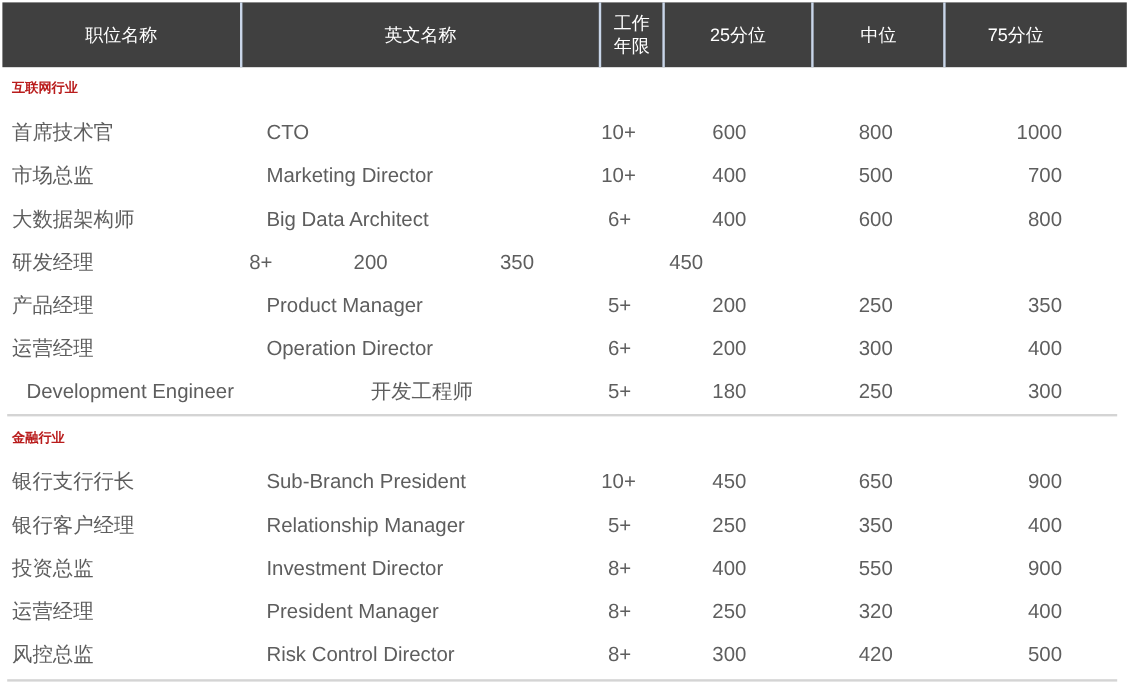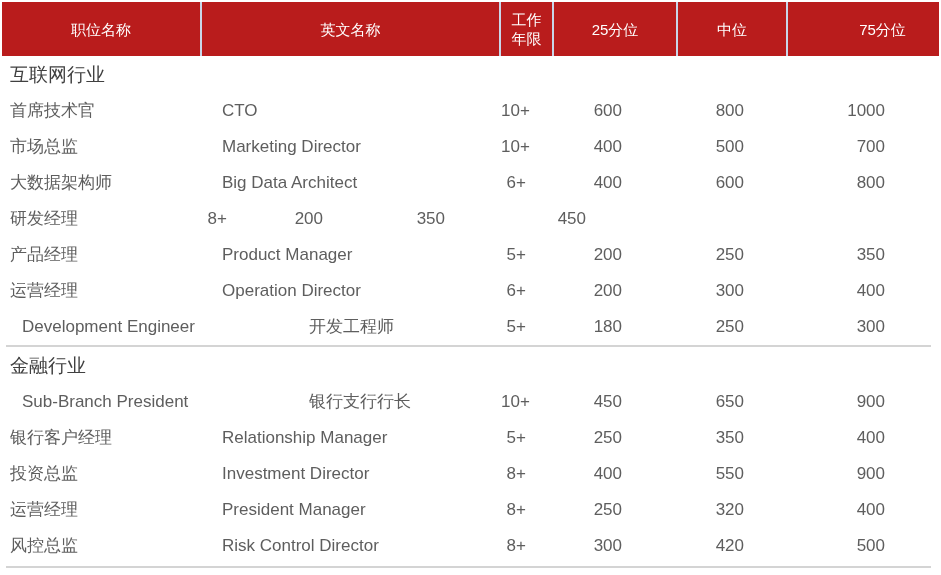--- a/index.html
+++ b/index.html
@@ -7,37 +7,37 @@
     width:941px;height:575px;overflow:hidden;
     font-family:"Liberation Sans","DejaVu Sans",sans-serif;
   }
   .page{
     position:relative;width:941px;height:575px;
     box-sizing:border-box;padding:2px 0 0 2px;background:#ffffff;
   }
   
   .thead{
     display:flex;height:54px;width:937px;
-    background:#b91c1c;
+    background:#404040;
   }
   .h-cell{
     box-sizing:border-box;flex:none;
     display:flex;flex-direction:column;align-items:center;justify-content:center;
     color:#ffffff;font-size:15px;line-height:19px;text-align:center;
     border-right:2px solid #C9D6E9;
   }
-  .h-cell:last-child{border-right:none;margin-left:36px;}
+  .h-cell:last-child{border-right:none;}
   
   .c0{width:200px}.c1{width:299px}.c2{width:53px}
   .c3{width:124px}.c4{width:110px}.c5{width:117px}
   
   .tbody{width:937px;}
   .section-title{
     height:37px;line-height:37px;padding-left:8px;
-    font-size:19px;font-weight:normal;color:#404040;
+    font-size:11px;font-weight:bold;color:#b91c1c;
   }
   .row{display:flex;height:36px;}
   .cell{
     box-sizing:border-box;flex:none;height:36px;line-height:36px;
     font-size:17px;color:#5E5E5E;white-space:nowrap;overflow:hidden;
   }
   .cell.c0{padding-left:8px;}
   .cell.c1{padding-left:20px;}
   .cell.c2{text-align:right;padding-right:28px;}
   .cell.c3{text-align:right;padding-right:56px;}
@@ -128,22 +128,22 @@
         <div class="cell c1">Development Engineer</div>
         <div class="cell c0">开发工程师</div>
         <div class="cell c2">5+</div>
         <div class="cell c3">180</div>
         <div class="cell c4">250</div>
         <div class="cell c5">300</div>
       </div>
       <div class="section-divider"></div>
       <div class="section-title">金融行业</div>
       <div class="row">
+        <div class="cell c0">银行支行行长</div>
         <div class="cell c1">Sub-Branch President</div>
-        <div class="cell c0">银行支行行长</div>
         <div class="cell c2">10+</div>
         <div class="cell c3">450</div>
         <div class="cell c4">650</div>
         <div class="cell c5">900</div>
       </div>
       <div class="row">
         <div class="cell c0">银行客户经理</div>
         <div class="cell c1">Relationship Manager</div>
         <div class="cell c2">5+</div>
         <div class="cell c3">250</div>

